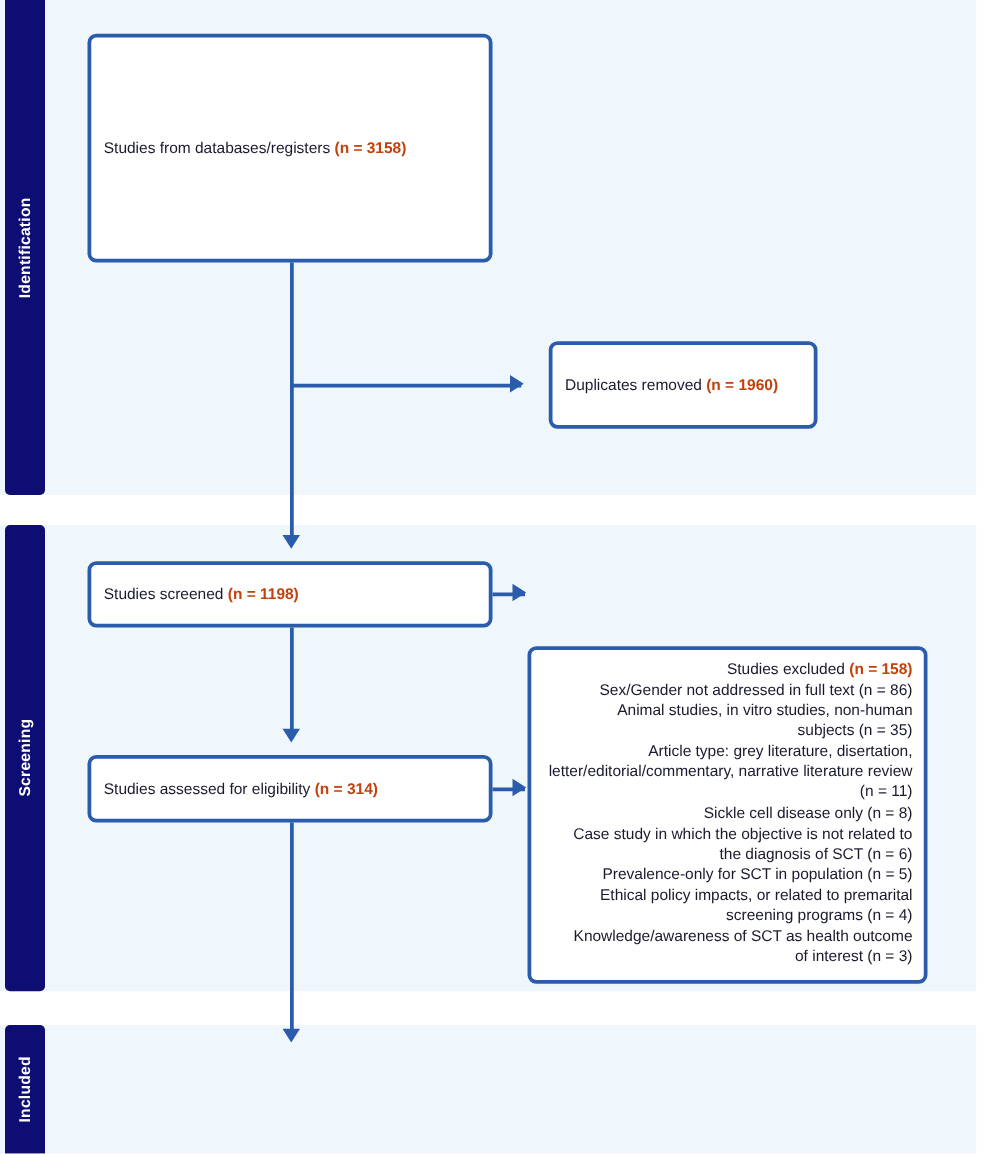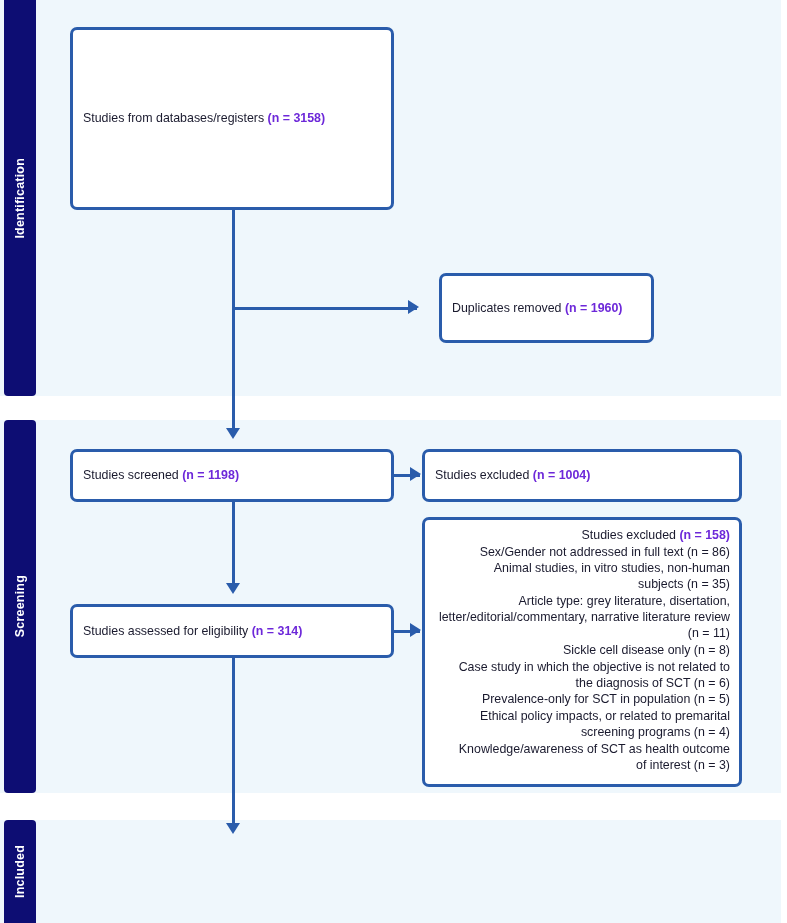--- a/index.html
+++ b/index.html
@@ -65,21 +65,21 @@
     line-height: 1.30;
     display: flex;
     align-items: center;
   }
   .node .node-text { padding: 0 10px; width: 100%; }
 
   .node.topaligned { align-items: flex-start; }
   .node.topaligned .node-text { padding: 7px 9px 6px 9px; text-align: right; }
 
   
-  .cnt { color: #6d28d9; font-weight: bold; }
+  .cnt { color: #c2410c; font-weight: bold; }
 
   
   .reason { text-indent: 18px; margin-top: 0.5px; }
 
   
   #node-databases   { left: 70px;  top: 27px;  width: 324px; height: 183px; }
   #node-duplicates  { left: 439px; top: 273px; width: 215px; height: 70px;  }
   #node-screened    { left: 70px;  top: 449px; width: 324px; height: 53px; justify-content: flex-end;  }
   #node-excluded    { left: 422px; top: 449px; width: 320px; height: 53px;  }
   #node-eligibility { left: 70px;  top: 604px; width: 324px; height: 54px;  }
@@ -179,25 +179,20 @@
       <span>Duplicates removed </span><span class="cnt">(n = 1960)</span>
     </div>
   </div>
 
   <div class="node" id="node-screened">
     <div class="node-text">
       <span>Studies screened </span><span class="cnt">(n = 1198)</span>
     </div>
   </div>
 
-  <div class="node" id="node-excluded">
-    <div class="node-text">
-      <span>Studies excluded </span><span class="cnt">(n = 1004)</span>
-    </div>
-  </div>
 
   <div class="node" id="node-eligibility">
     <div class="node-text">
       <span>Studies assessed for eligibility </span><span class="cnt">(n = 314)</span>
     </div>
   </div>
 
   <div class="node topaligned" id="node-reasons">
     <div class="node-text">
       <div>

